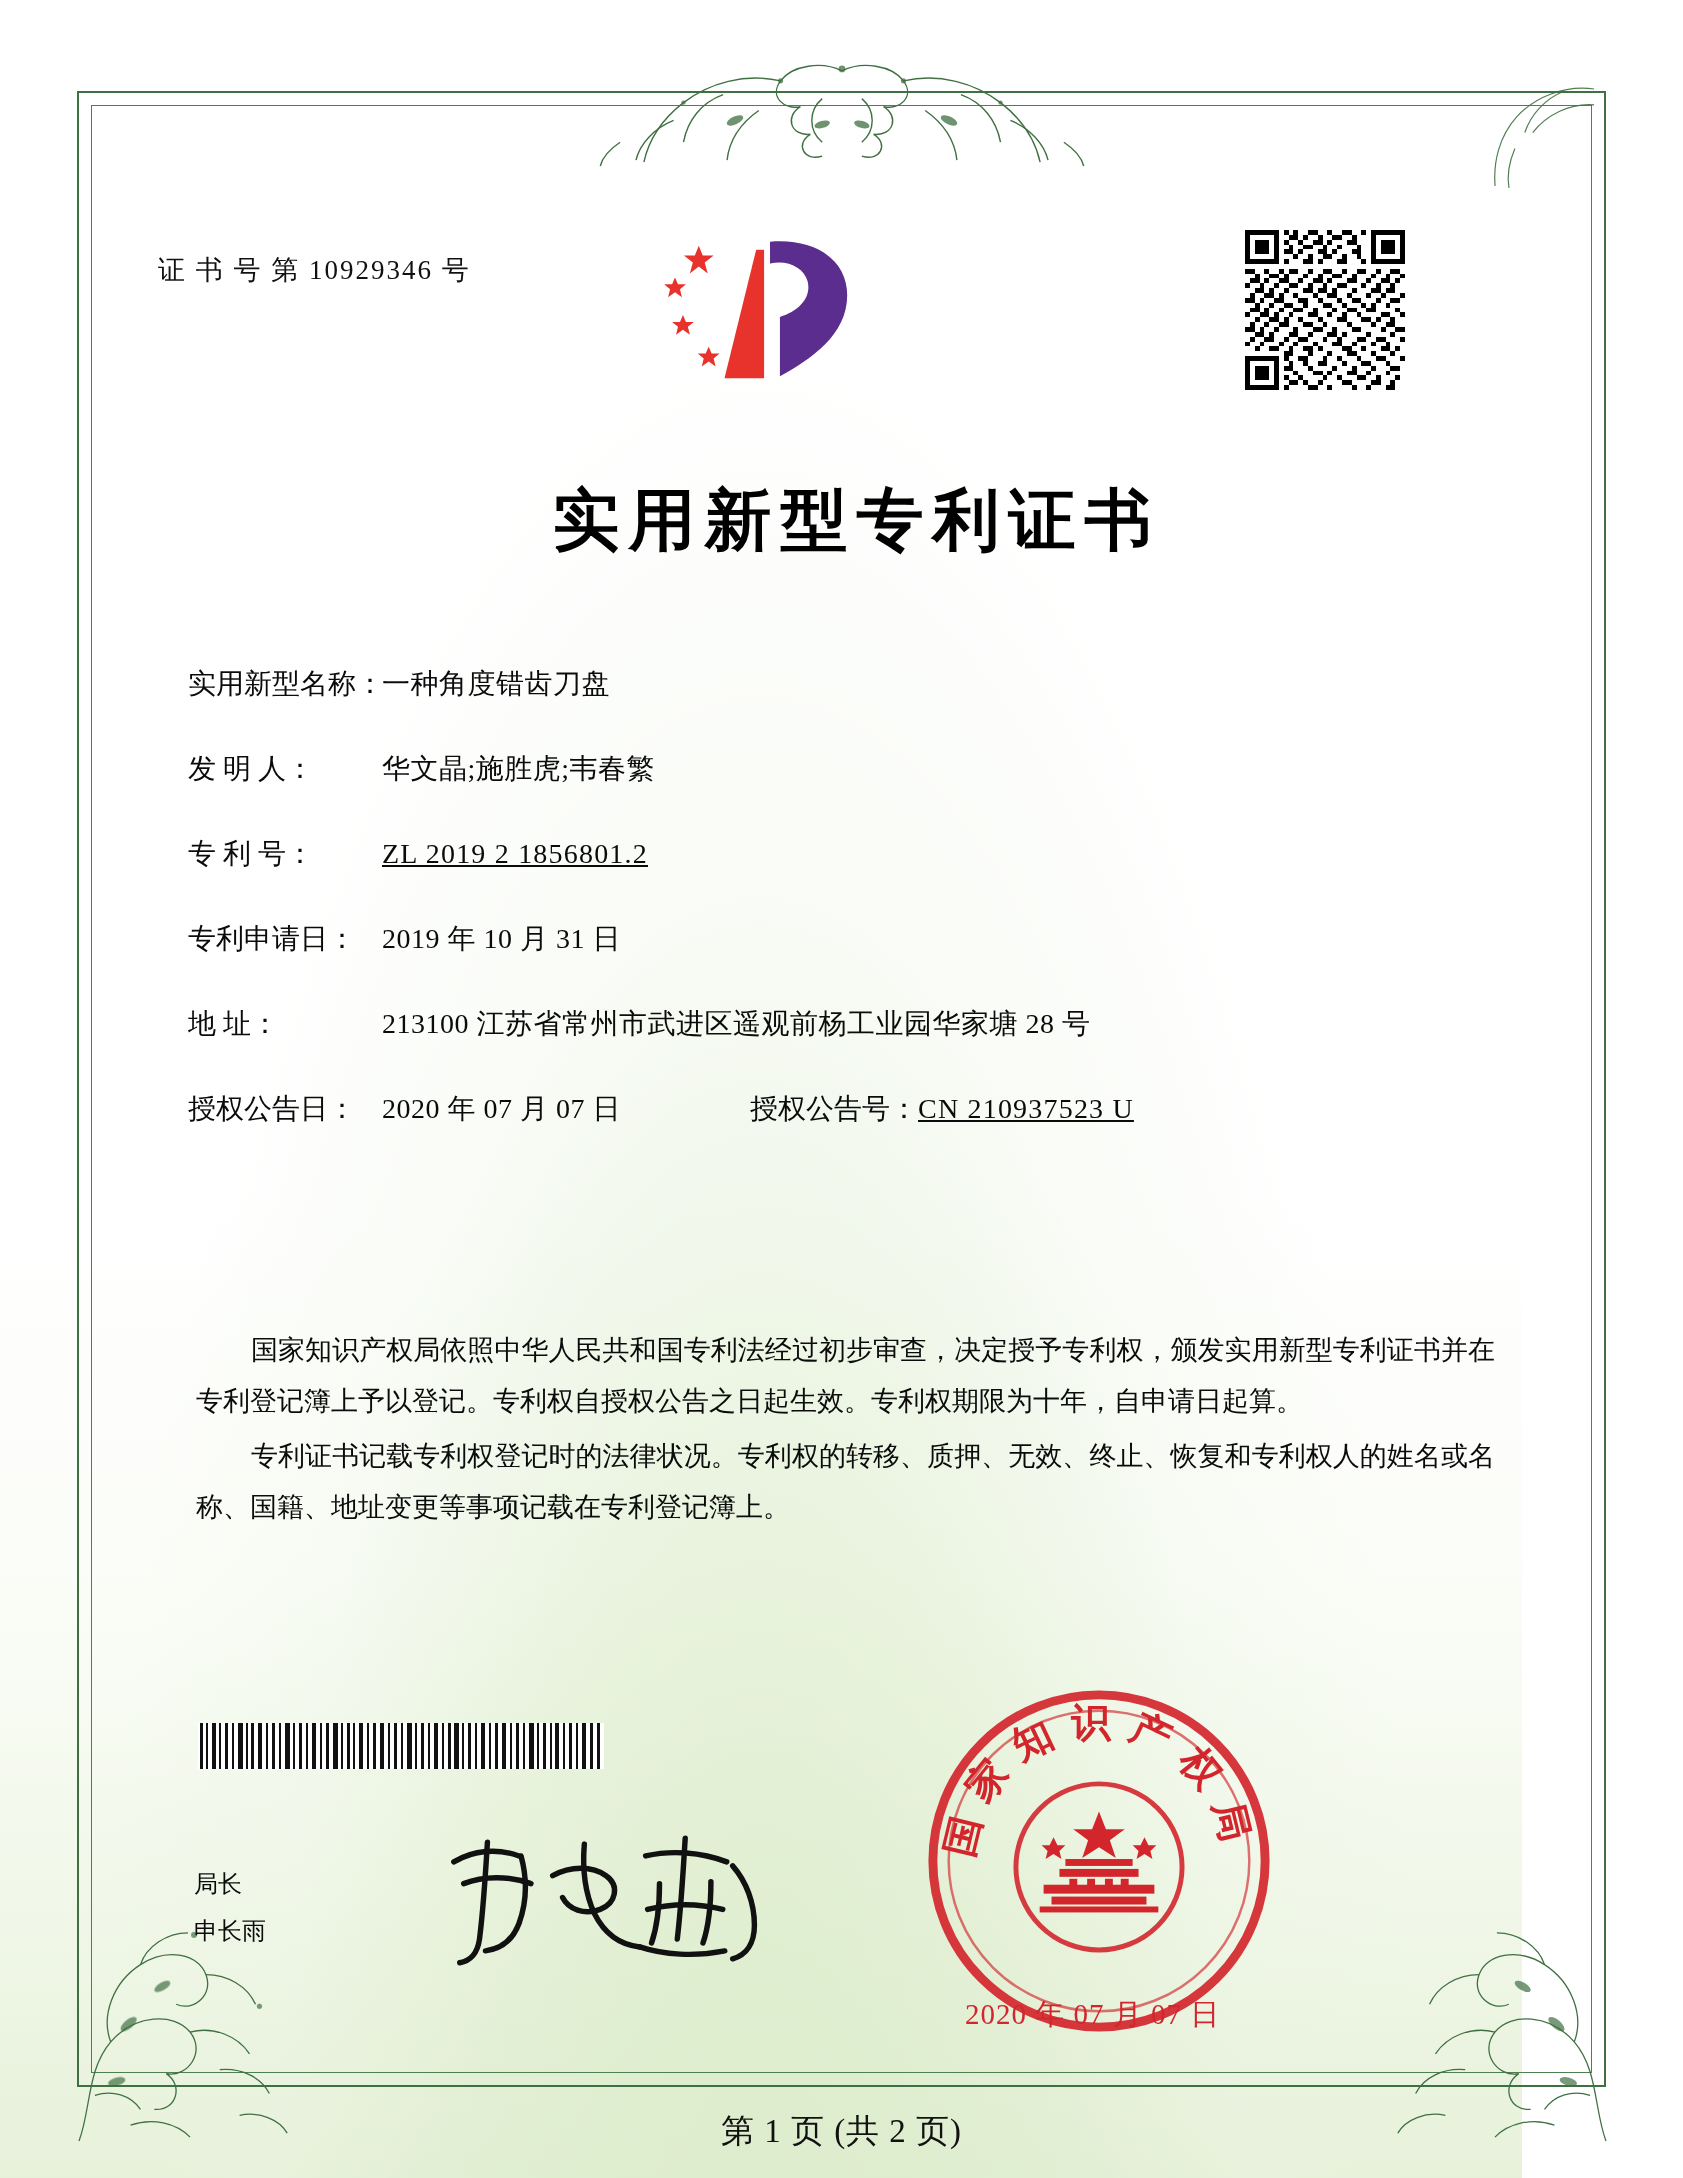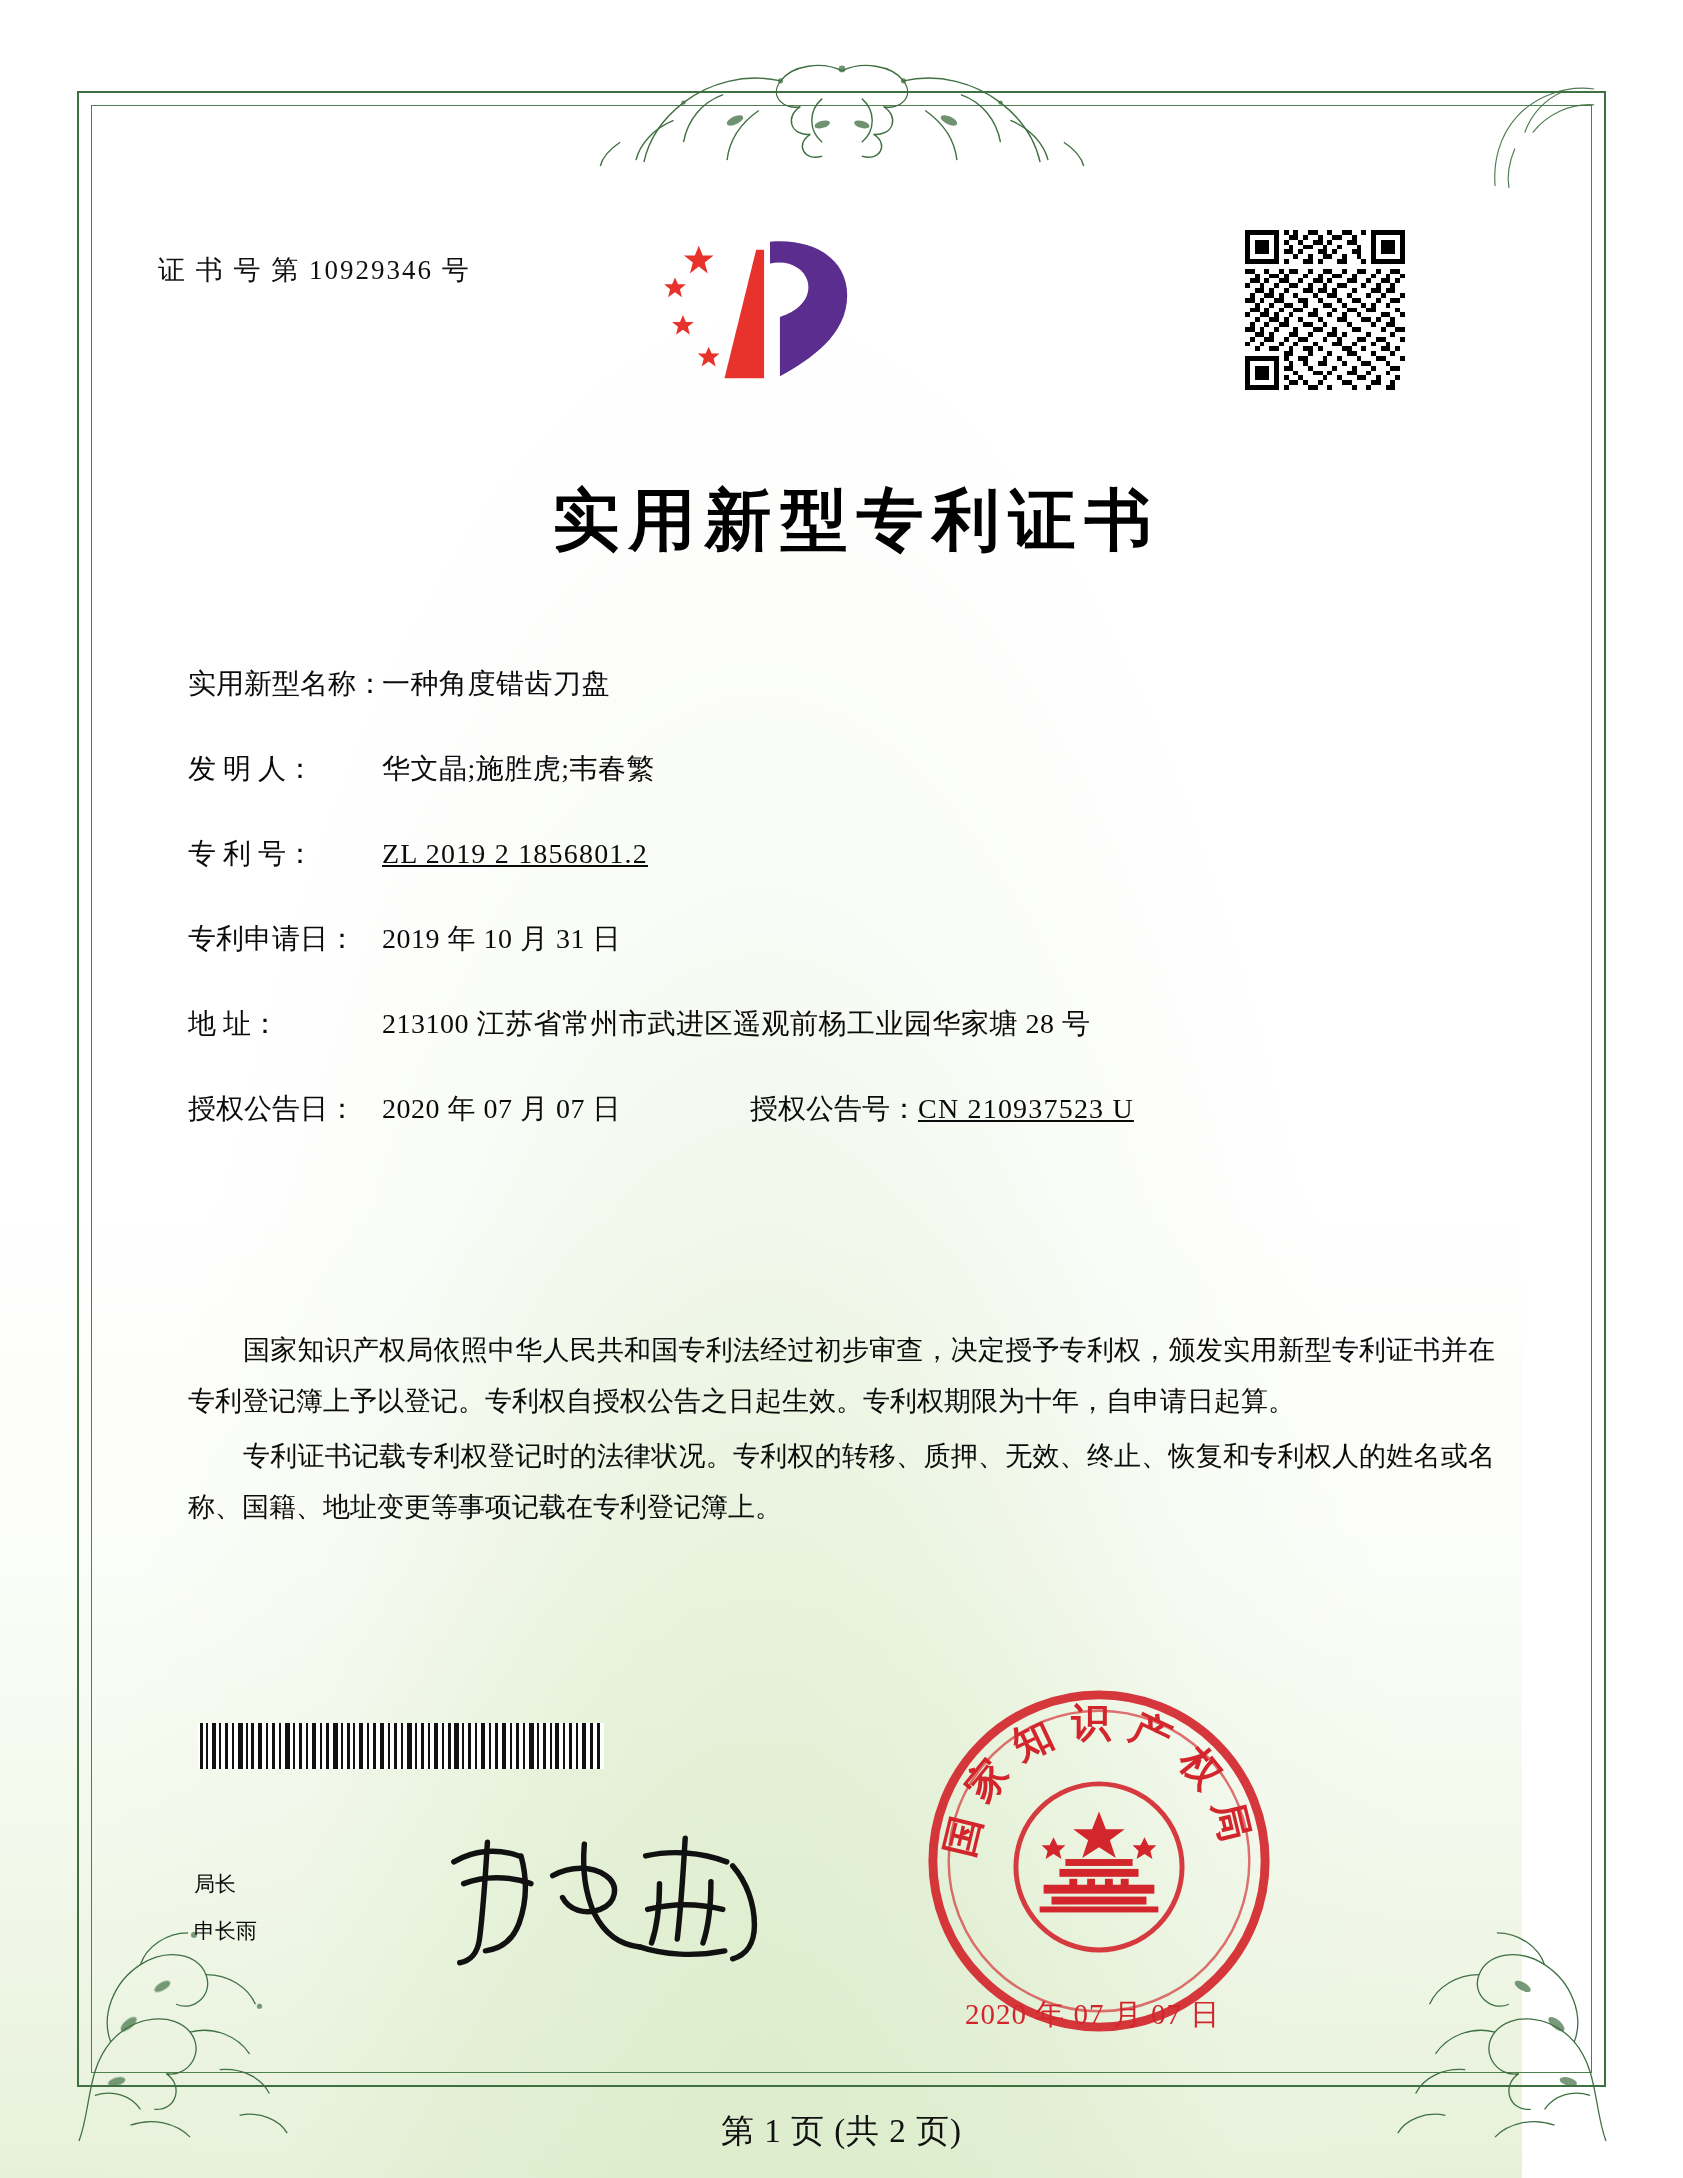--- a/index.html
+++ b/index.html
@@ -111,34 +111,34 @@
   
   .paras {
     position: absolute;
     left: 188px; top: 1325px;
     width: 1307px;
     font-size: 27px;
     line-height: 51px;
     color: #0b0b0b;
     text-align: justify;
   }
-  .paras p { margin: 0 0 4px 0; text-indent: 55px; }
+  .paras p { margin: 0 0 4px 8px; text-indent: 55px; }
 
   
   .barcode {
     position: absolute;
     left: 198px; top: 1723px;
     width: 406px; height: 46px;
   }
 
   
   .sig-label {
     position: absolute;
     left: 194px; top: 1861px;
-    font-size: 21px;
+    font-size: 24px;
     line-height: 47px;
     color: #0b0b0b;
   }
   .sig-script {
     position: absolute;
     left: 436px; top: 1822px;
     width: 356px; height: 149px;
   }
 
   

